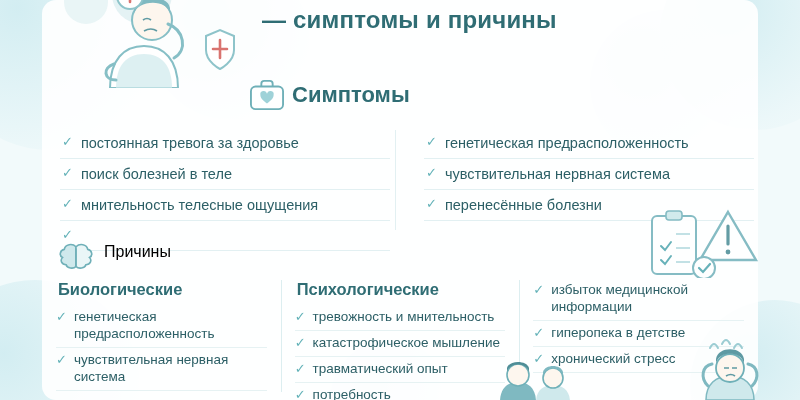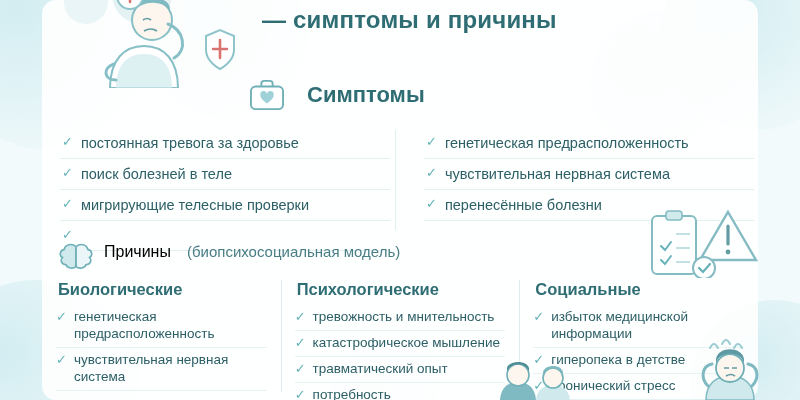--- a/index.html
+++ b/index.html
@@ -39,21 +39,21 @@
     position:absolute; left:262px; top:6px; width:470px;
     font-size: 24px; font-weight: bold; color:#2f6d74;
     letter-spacing:.2px;
   }
 
   
   .hero { position:absolute; left:56px; top:-16px; width:200px; height:104px; }
 
   
   .sec-symptoms { position:absolute; left:248px; top:78px; }
-  .sec-head { display:flex; align-items:center; gap:21px; }
+  .sec-head { display:flex; align-items:center; gap:6px; }
   .sec-head .h {
     font-size:22px; font-weight:bold; color:#2f6d74;
   }
   .sec-sub { font-size:15px; color:#4a7e85; font-weight:normal; margin-left:6px;}
 
   .sym-cols {
     position:absolute; left:60px; top:128px; width:700px;
     display:flex; gap:34px;
   }
   .sym-col { width:330px; }
@@ -166,21 +166,21 @@
     <div class="li">
       <span class="chk">✓</span>
       <span>постоянная тревога за здоровье</span>
     </div>
     <div class="li">
       <span class="chk">✓</span>
       <span>поиск болезней в теле</span>
     </div>
     <div class="li">
       <span class="chk">✓</span>
-      <span>мигрирующие телесные проверки</span>
+      <span>мнительность телесные ощущения</span>
     </div>
     <div class="li">
       <span class="chk">✓</span>
     </div>
   </div>
 
   <div class="sym-col">
     <div class="li">
       <span class="chk">✓</span>
       <span>генетическая предрасположенность</span>
@@ -218,21 +218,20 @@
 
 <div class="sec-causes">
   <span class="ic">
     <svg viewBox="0 0 40 32" width="36" height="29">
       <path d="M20 4 c-4 -4 -12 -3 -13 3 c-5 1 -6 7 -2 9 c-3 3 -1 8 4 8 c1 4 8 5 11 2 Z" fill="#cfe9ec" stroke="#6fb0b8" stroke-width="1.8"></path>
       <path d="M20 4 c4 -4 12 -3 13 3 c5 1 6 7 2 9 c3 3 1 8 -4 8 c-1 4 -8 5 -11 2 Z" fill="#eaf6f7" stroke="#6fb0b8" stroke-width="1.8"></path>
       <path d="M20 6 v20" stroke="#6fb0b8" stroke-width="1.4"></path>
     </svg>
   </span>
   <span class="h">Причины</span>
-  <span class="sec-sub">(биопсихосоциальная  модель)</span>
 </div>
 
 <div class="causes-band">
 
   <div class="cause-col">
     <div class="cause-title">Биологические</div>
     <div class="cli">
       <span class="chk">✓</span>
       <span>генетическая предрасположенность</span>
     </div>
@@ -256,21 +255,20 @@
       <span class="chk">✓</span>
       <span>травматический опыт</span>
     </div>
     <div class="cli">
       <span class="chk">✓</span>
       <span>потребность</span>
     </div>
   </div>
 
   <div class="cause-col">
-    <div class="cause-title">Социальные</div>
     <div class="cli">
       <span class="chk">✓</span>
       <span>избыток медицинской информации</span>
     </div>
     <div class="cli">
       <span class="chk">✓</span>
       <span>гиперопека в детстве</span>
     </div>
     <div class="cli">
       <span class="chk">✓</span>

